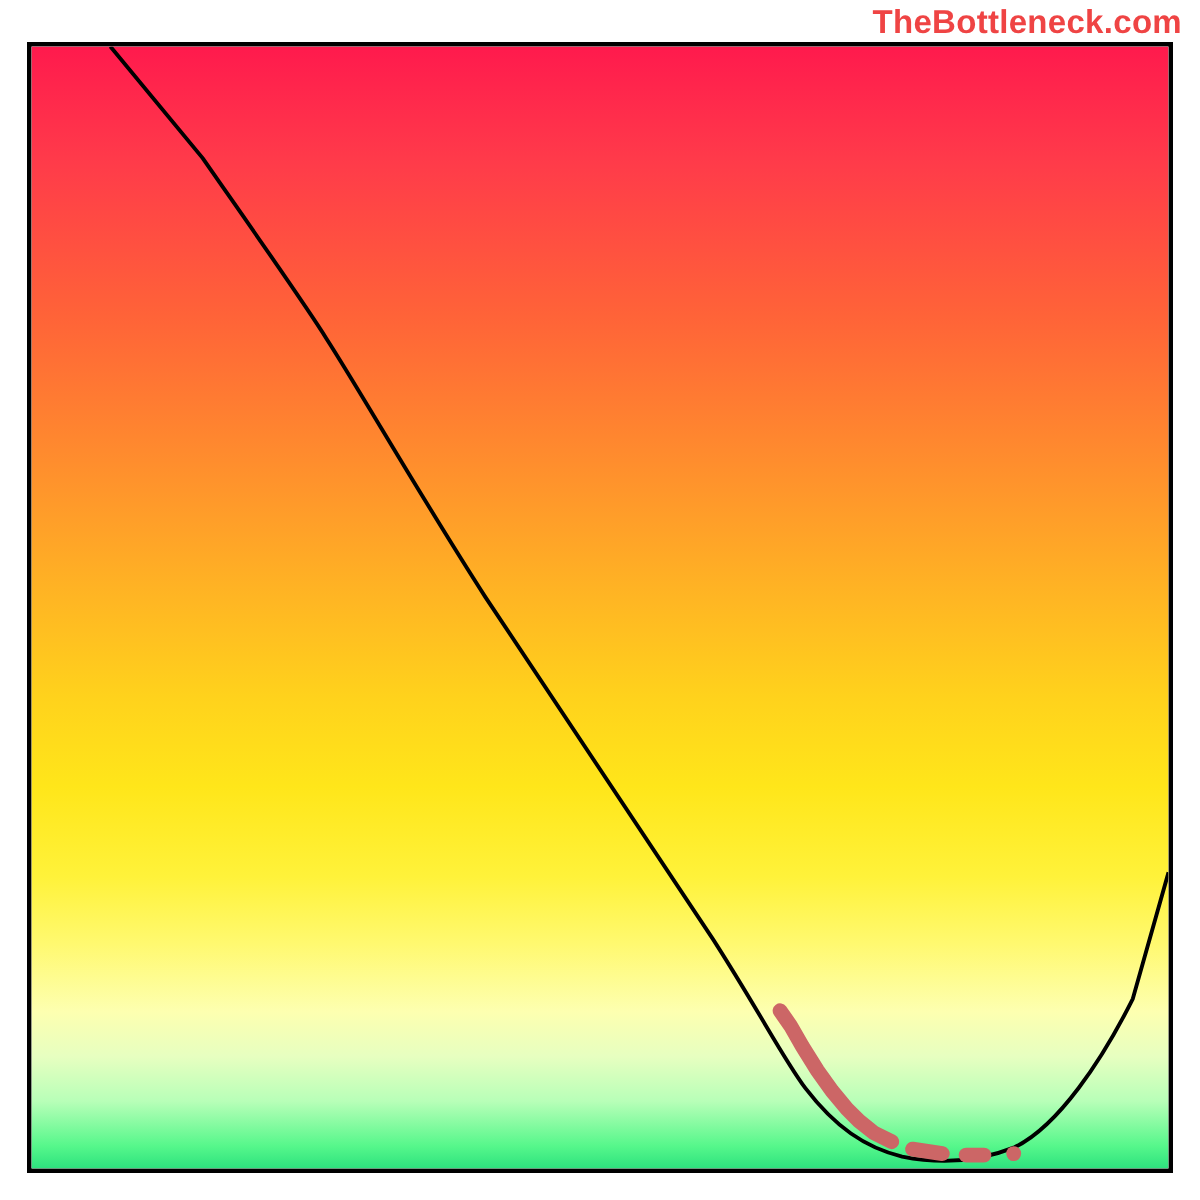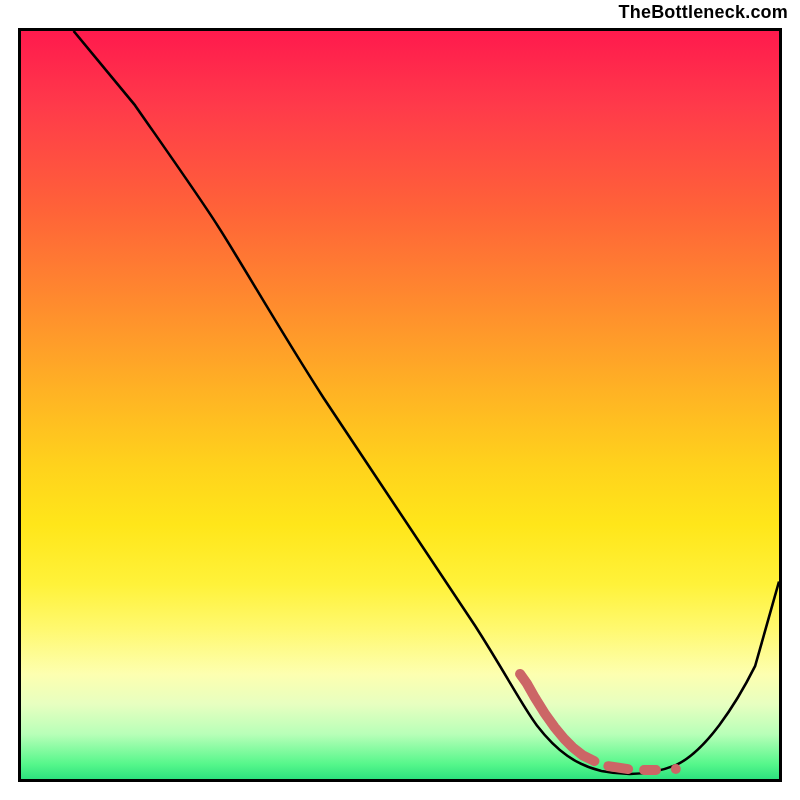--- a/index.html
+++ b/index.html
@@ -8,23 +8,23 @@
     position: relative;
     width: 800px;
     height: 800px;
     background: #fff;
   }
   .watermark {
     position: absolute;
     top: 2px;
     right: 12px;
     font-family: Arial, Helvetica, sans-serif;
-    font-size: 18px;
+    font-size: 22px;
     font-weight: bold;
-    color: #000000;
+    color: #ef4444;
     letter-spacing: 0.2px;
     z-index: 10;
   }
   .plot-frame {
     position: absolute;
     left: 18px;
     top: 28px;
     width: 764px;
     height: 754px;
     border: 3px solid #000;

